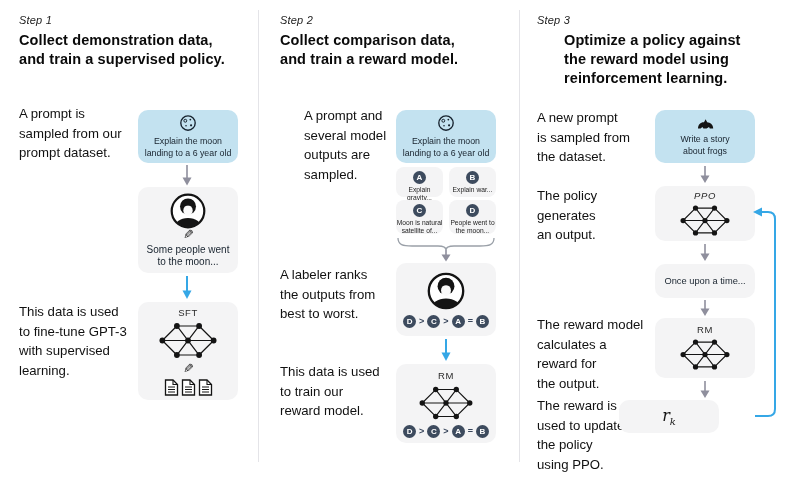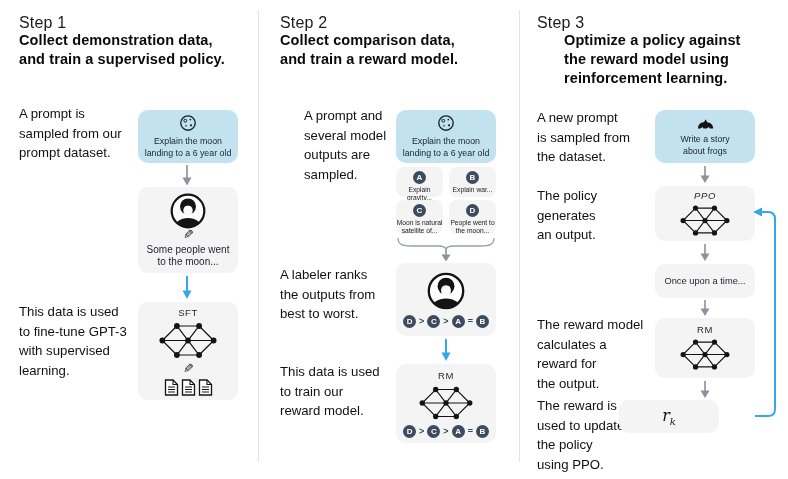--- a/index.html
+++ b/index.html
@@ -2,21 +2,21 @@
 <html><head>
 <meta charset="utf-8">
 <style>
   * { margin:0; padding:0; box-sizing:border-box; }
   html,body { background:#fff; }
   body { font-family:"Liberation Sans", sans-serif; color:#101010; }
   #canvas { position:relative; width:788px; height:479px; background:#fff; overflow:hidden; }
 
   .divider { position:absolute; width:1px; background:#e4e4e8; top:10px; height:452px; }
 
-  .step-label { position:absolute; font-size:16px; color:#1c1c1c; letter-spacing:.2px; }
+  .step-label { position:absolute; font-size:11px; color:#1c1c1c; letter-spacing:.2px;font-style:italic; }
   .step-title { position:absolute; font-size:14.5px; font-weight:bold; line-height:19px;
                 color:#0a0a0a; white-space:pre-line; letter-spacing:.1px; }
   .caption { position:absolute; font-size:13.2px; line-height:19.5px; color:#111;
              white-space:pre-line; }
 
   .node-box { position:absolute; border-radius:10px; display:flex; flex-direction:column;
               align-items:center; justify-content:center; text-align:center; }
   .blue-box { background:#c3e2f0; }
   .gray-box { background:#f4f4f5; }
   .box-text { font-size:8.8px; line-height:12px; color:#18232e; white-space:pre-line; margin-top:3px; }

